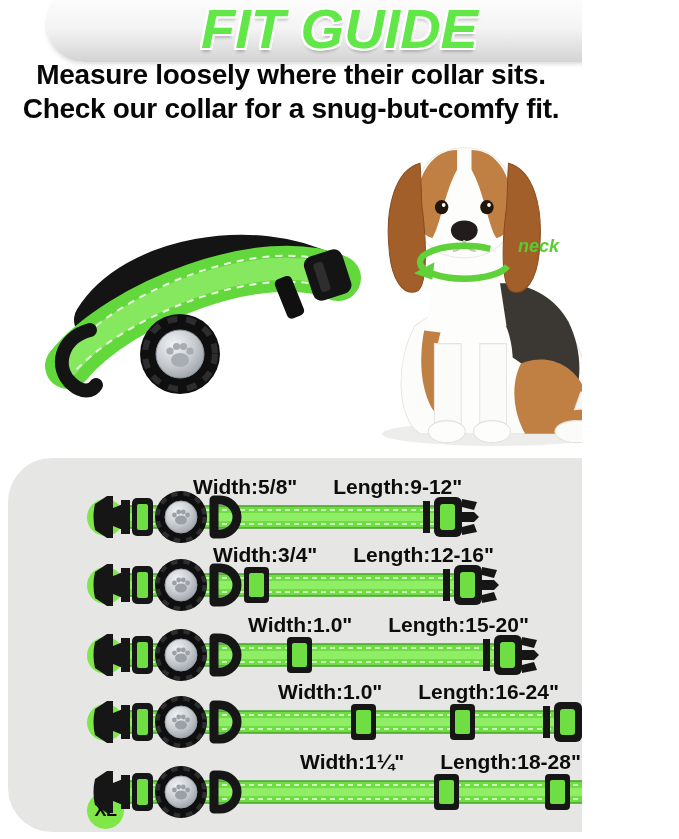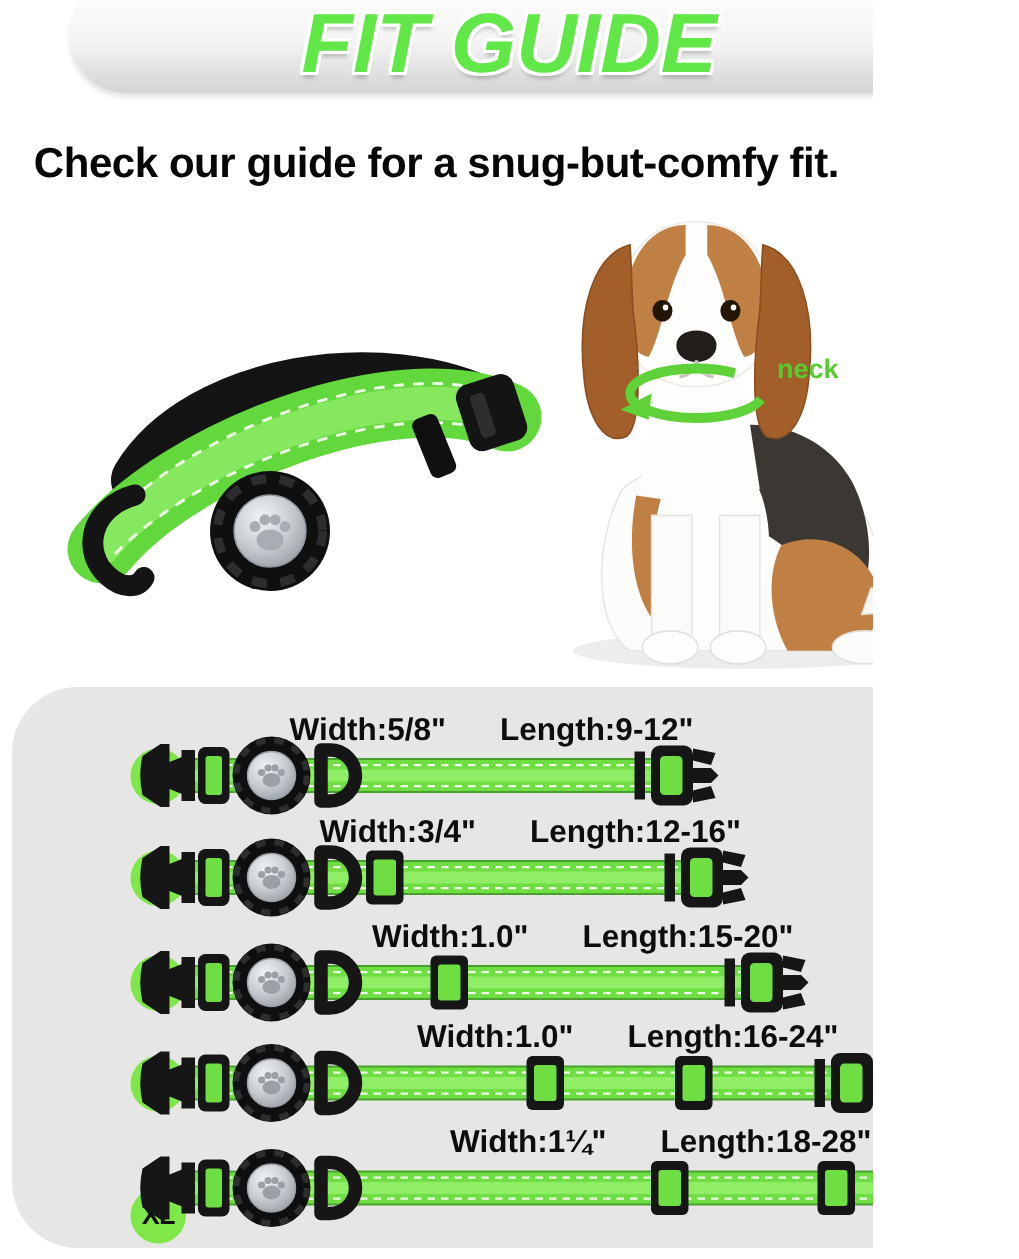--- a/index.html
+++ b/index.html
@@ -15,21 +15,21 @@
           color:#62e748;padding-top:6px;box-sizing:border-box;
           text-shadow:-2px 0 #fff,2px 0 #fff,0 -2px #fff,0 2px #fff,
                       -2px -2px #fff,2px -2px #fff,-2px 2px #fff,2px 2px #fff,
                       0 4px 3px rgba(0,0,0,.22);}
   .sub{position:absolute;left:0;width:100%;margin:0;text-align:center;
        font-weight:700;font-size:28px;line-height:34px;letter-spacing:-.3px;color:#070707;}
   .sub1{top:58px}.sub2{top:92px}
 
   
   .hero-collar{position:absolute;left:28px;top:150px;width:335px;height:295px;}
-  .hero-dog{position:absolute;left:372px;top:140px;width:300px;height:312px;}
+  .hero-dog{position:absolute;left:372px;top:140px;width:300px;height:312px;font-style:italic;}
   .neck-label{position:absolute;left:146px;top:96px;font-weight:700;font-size:18px;color:#58cc31;}
 
   
   .panel{position:absolute;left:8px;top:458px;width:663px;height:374px;border-radius:44px;
          background:#e6e6e5;}
   .row{position:absolute;left:0;top:0;width:100%;height:0;}
   .badge{position:absolute;left:39px;width:37px;height:37px;border-radius:50%;background:#7fe747;
          display:flex;align-items:center;justify-content:center;
          font-weight:800;font-size:18px;letter-spacing:-.5px;color:#0c0c0c;margin-left:40px;}
   .spec{position:absolute;display:flex;gap:36px;font-weight:700;font-size:21px;color:#0d0d0d;
@@ -52,21 +52,22 @@
         <stop offset="0%" stop-color="#f2f4f6"></stop>
         <stop offset="55%" stop-color="#c9cdd2"></stop>
         <stop offset="100%" stop-color="#9aa0a6"></stop>
       </radialGradient>
     </defs>
   </svg>
 
   <div class="banner">
     <h1>FIT GUIDE</h1>
   </div>
-  <p class="sub sub2">Check our guide for a snug-but-comfy fit.</p>
+  <p class="sub sub1">Measure loosely where their collar sits.</p>
+  <p class="sub sub2">Check our collar for a snug-but-comfy fit.</p>
 
   <div class="hero-collar">
     <svg width="335" height="295" viewBox="0 0 335 295">
 
       <path d="M66 170 C 105 106 228 86 300 124" fill="none" stroke="#141414" stroke-width="40" stroke-linecap="round"></path>
 
       <path d="M40 216 C 92 152 238 96 310 128" fill="none" stroke="#63d83c" stroke-width="46" stroke-linecap="round"></path>
       <path d="M40 216 C 92 152 238 96 310 128" fill="none" stroke="#8fec67" stroke-width="22" stroke-linecap="round" opacity=".8"></path>
       <g transform="translate(0,-13)">
         <path d="M40 216 C 92 152 238 96 310 128" fill="none" stroke="#ecfbe3" stroke-width="2" stroke-dasharray="7 6"></path>

